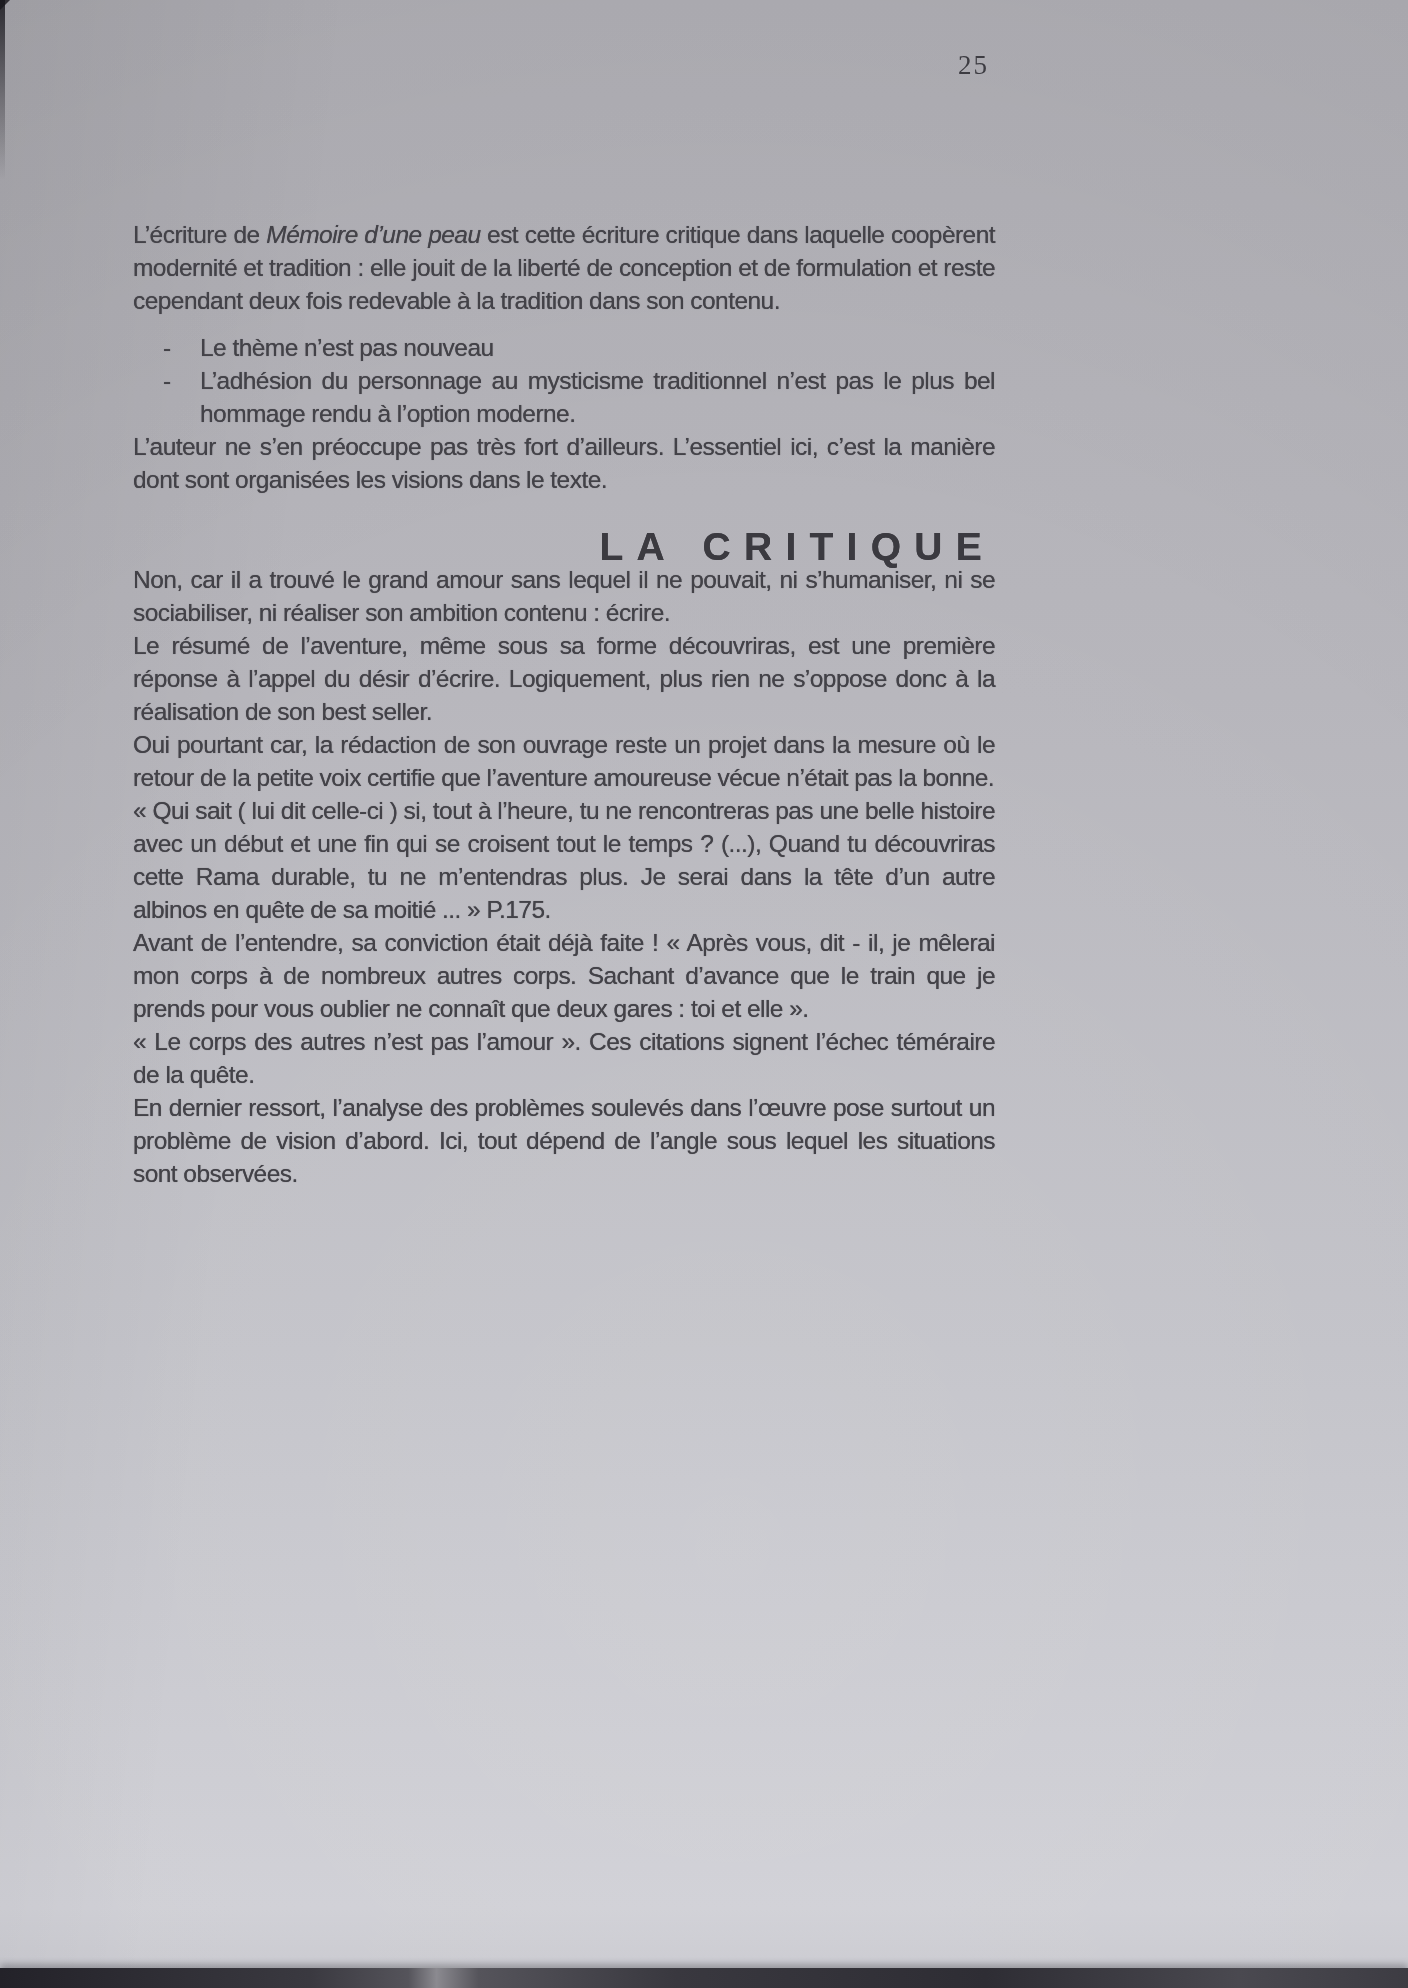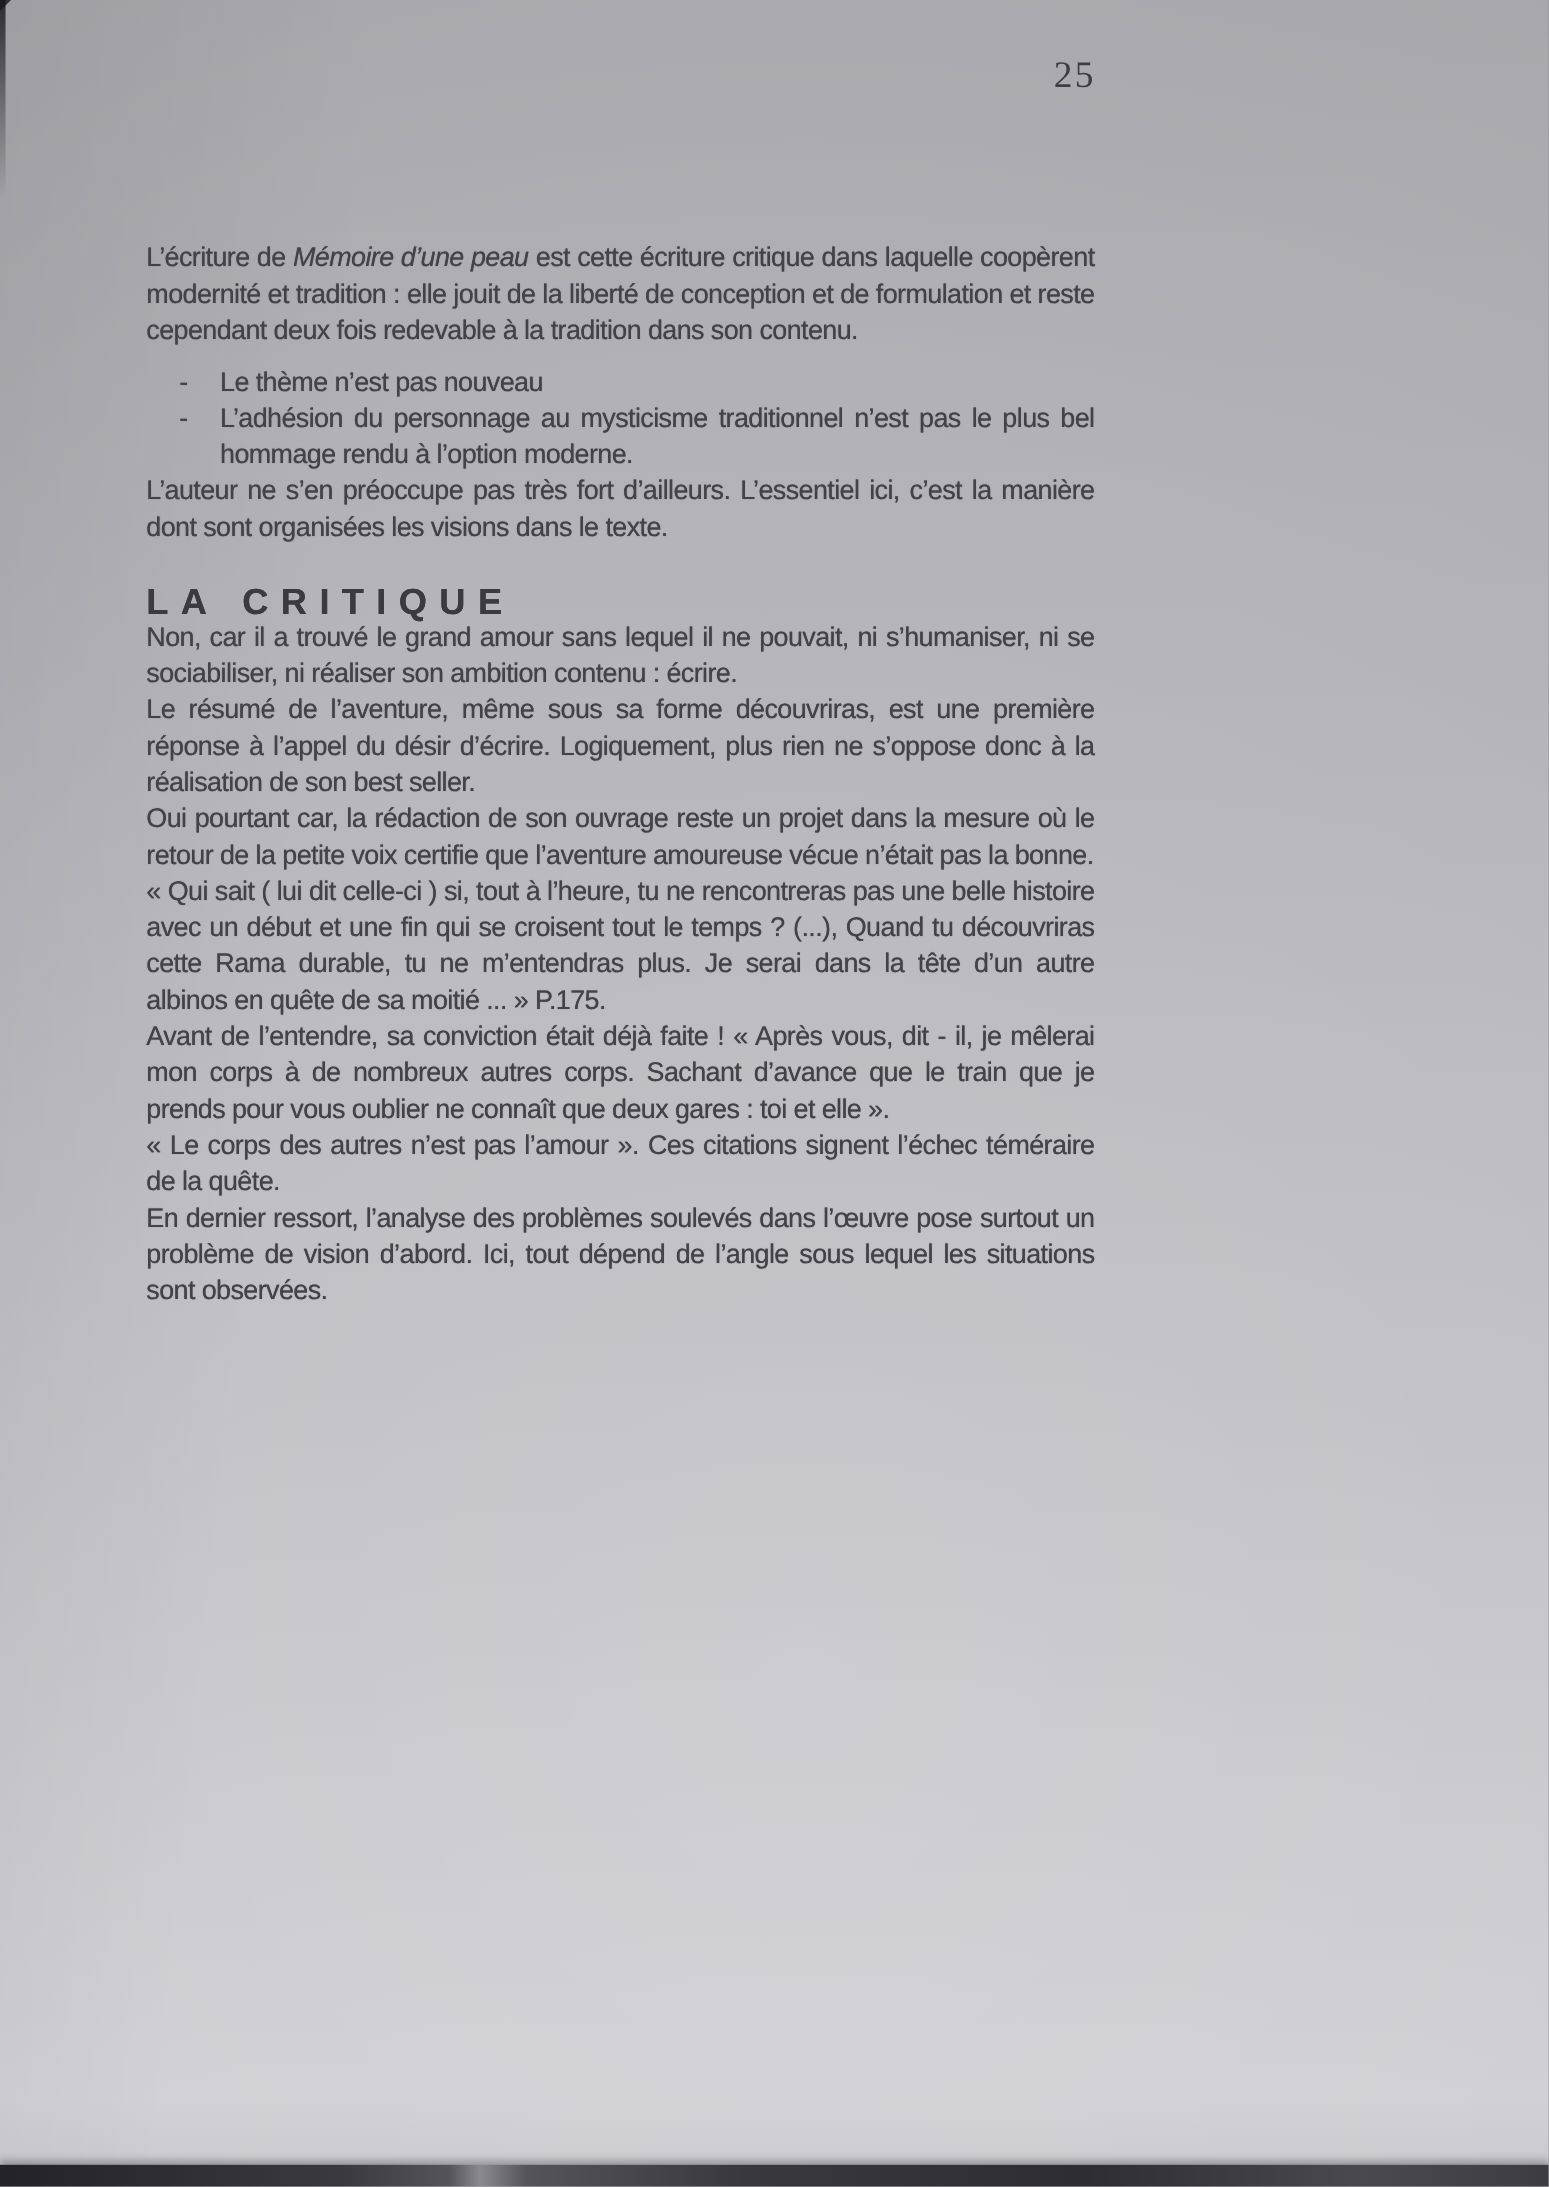--- a/index.html
+++ b/index.html
@@ -26,21 +26,21 @@
   }
   .bottom-edge {
     position: absolute; left: 0; bottom: 0; width: 1408px; height: 20px;
     background:
       linear-gradient(90deg, #232229 0%, #3a3940 22%, #55545b 29%, #8b8a90 31%, #55545b 34%, #39383f 48%, #2e2d34 70%, #4a4950 88%, #3d3c43 100%);
     box-shadow: 0 -4px 6px rgba(60,60,68,0.35);
   }
   .page-number {
     position: absolute; left: 958px; top: 50px;
     font-family: "Liberation Serif", "DejaVu Serif", serif;
-    font-size: 34px; letter-spacing: 2px; color: #3d3c42;
+    font-size: 27px; letter-spacing: 2px; color: #3d3c42;
   }
   .text-block {
     position: absolute; left: 133px; top: 155px; width: 862px;
     font-size: 24.5px; letter-spacing: -0.55px; line-height: 33px;
     text-align: justify;
     text-shadow: 0 0 0.7px rgba(62,61,67,0.85);
   }
   .text-block p { margin: 0; }
   .para-2 { margin-top: 63px !important; }
   .m29 { margin-top: 29px; }
@@ -51,22 +51,22 @@
   .m37 { margin-top: 37px; }
   .m42 { margin-top: 42px; }
   .m63 { margin-top: 63px; }
   .bullets { margin-top: 14px; }
   .bullet { display: flex; }
   .bullet .dash { flex: 0 0 30px; padding-left: 30px; box-sizing: content-box; width: 37px; flex-basis: 67px; padding: 0 0 0 0; }
   .bullet .dash { flex: 0 0 67px; padding-left: 30px; box-sizing: border-box; }
   .bullet .btext { flex: 1 1 auto; text-align: justify; }
   .heading {
     margin: 34px 0 0 0;
-    text-align: left;
-    font-size: 33px; font-weight: bold;
+    text-align: right;
+    font-size: 39px; font-weight: bold;
     letter-spacing: 0.34em; word-spacing: 0.05em;
     color: #3b3a40;
     text-shadow: 0 0 0.6px rgba(52,51,57,0.9);
   }
   em { font-style: italic; }
 </style>
 </head>
 <body>
 
 <div class="page">

